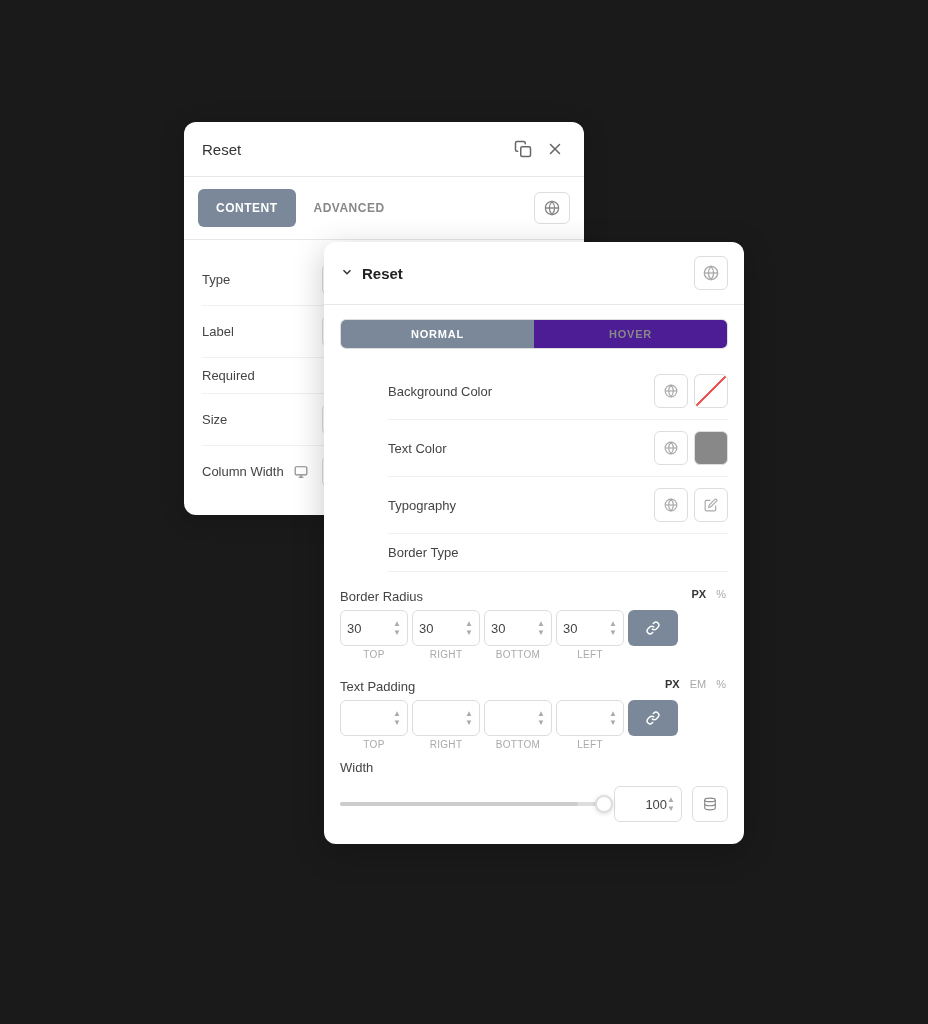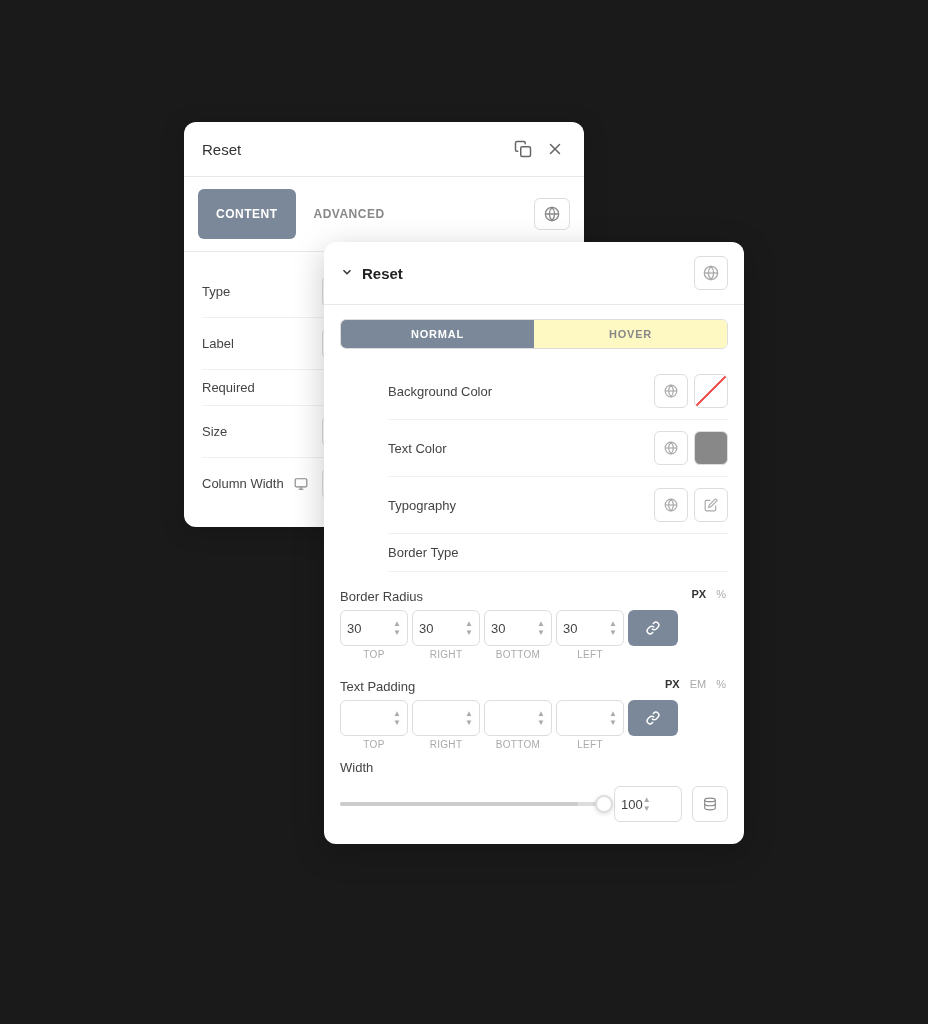--- a/index.html
+++ b/index.html
@@ -67,21 +67,21 @@
 
     .tab-bar {
       display: flex;
       align-items: center;
       gap: 0;
       padding: 12px 14px;
       border-bottom: 1px solid #e8e8e8;
     }
 
     .tab-btn {
-      padding: 18px 18px;
+      padding: 12px 18px;
       border: none;
       border-radius: 6px;
       cursor: pointer;
       font-size: 12px;
       font-weight: 600;
       letter-spacing: 0.5px;
       text-transform: uppercase;
     }
 
     .tab-btn.active {
@@ -201,21 +201,21 @@
       letter-spacing: 0.8px;
       text-transform: uppercase;
     }
 
     .front-tab-btn.active {
       background: #7a8899;
       color: #fff;
     }
 
     .front-tab-btn.inactive {
-      background: #fef9c3;
+      background: #4c1d95;
       color: #888;
     }
 
     .panel-front-body {
       padding: 14px 16px 18px;
     }
 
     .front-form-row {
       display: flex;
       align-items: center;
@@ -433,21 +433,21 @@
       box-shadow: 0 1px 4px rgba(0,0,0,0.15);
     }
 
     .width-spinner {
       border: 1.5px solid #ddd;
       border-radius: 6px;
       width: 68px;
       height: 36px;
       display: flex;
       align-items: center;
-      justify-content: flex-start;
+      justify-content: flex-end;
       padding: 0 6px;
       font-size: 13px;
       color: #444;
       background: #fff;
     }
 
     .database-btn {
       width: 36px;
       height: 36px;
       border: 1.5px solid #ddd;

